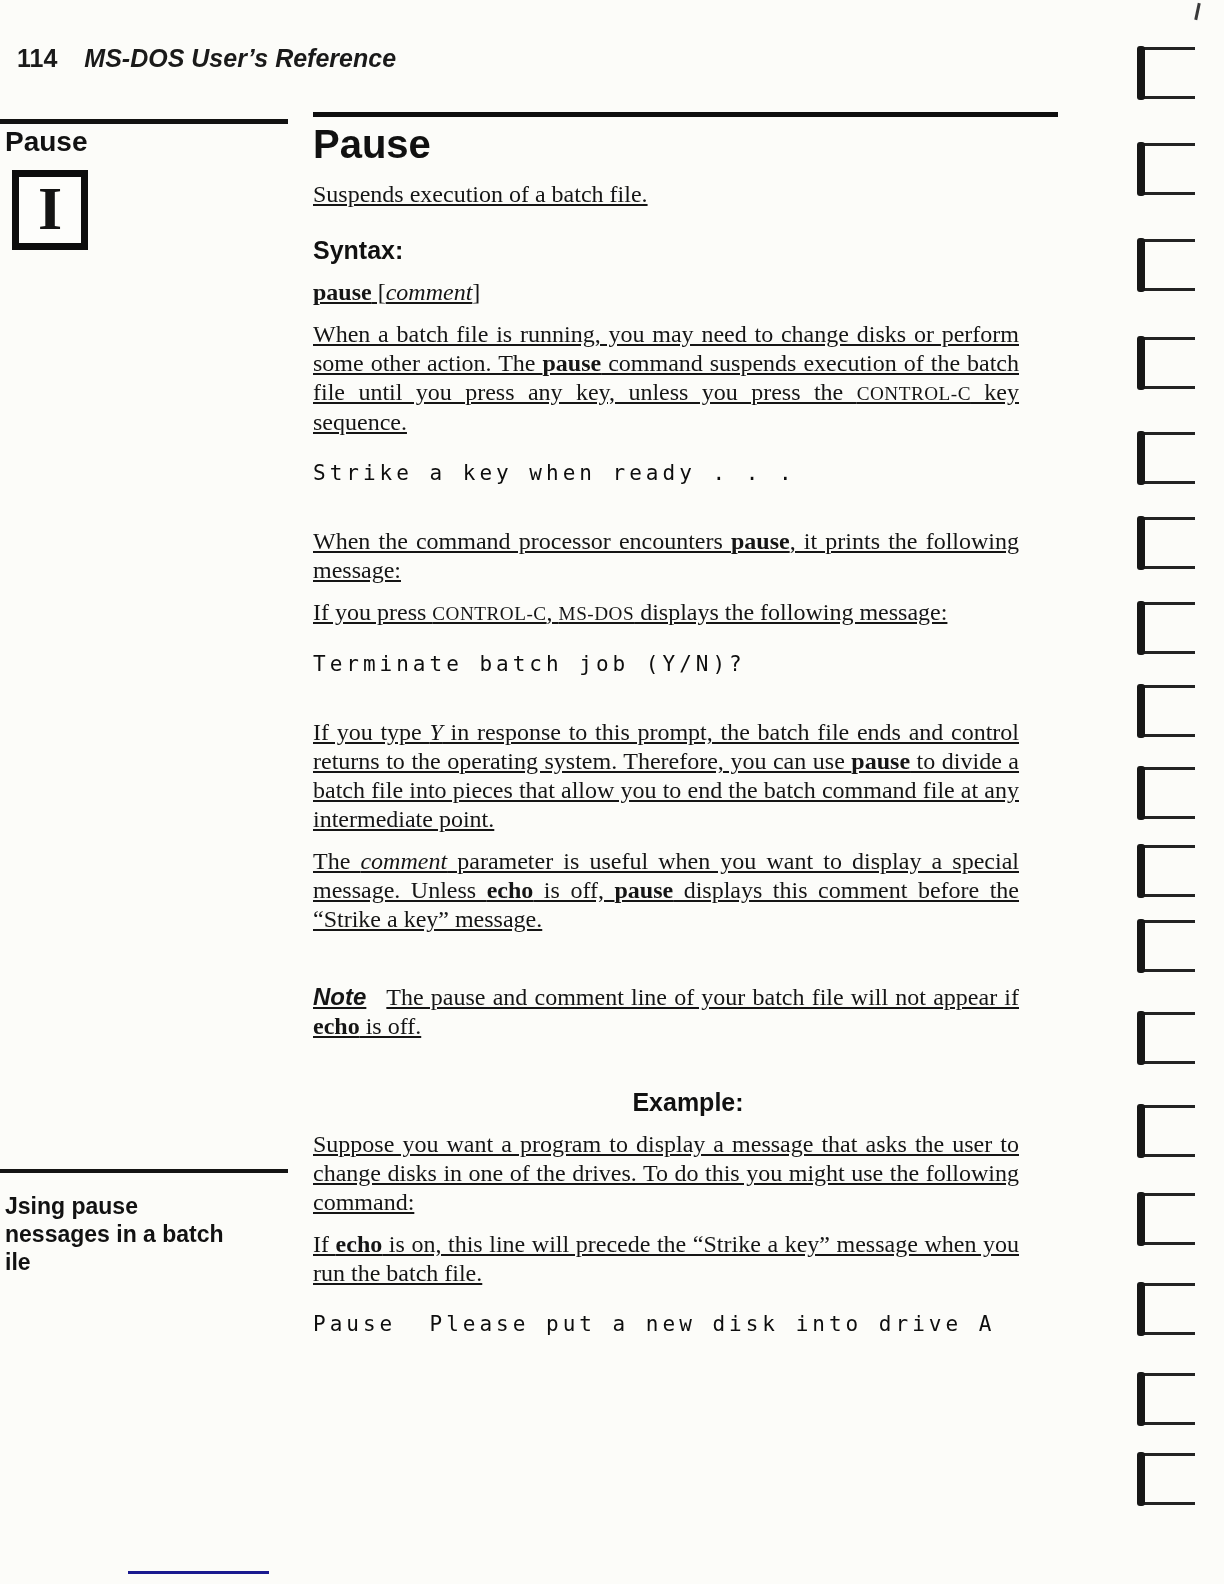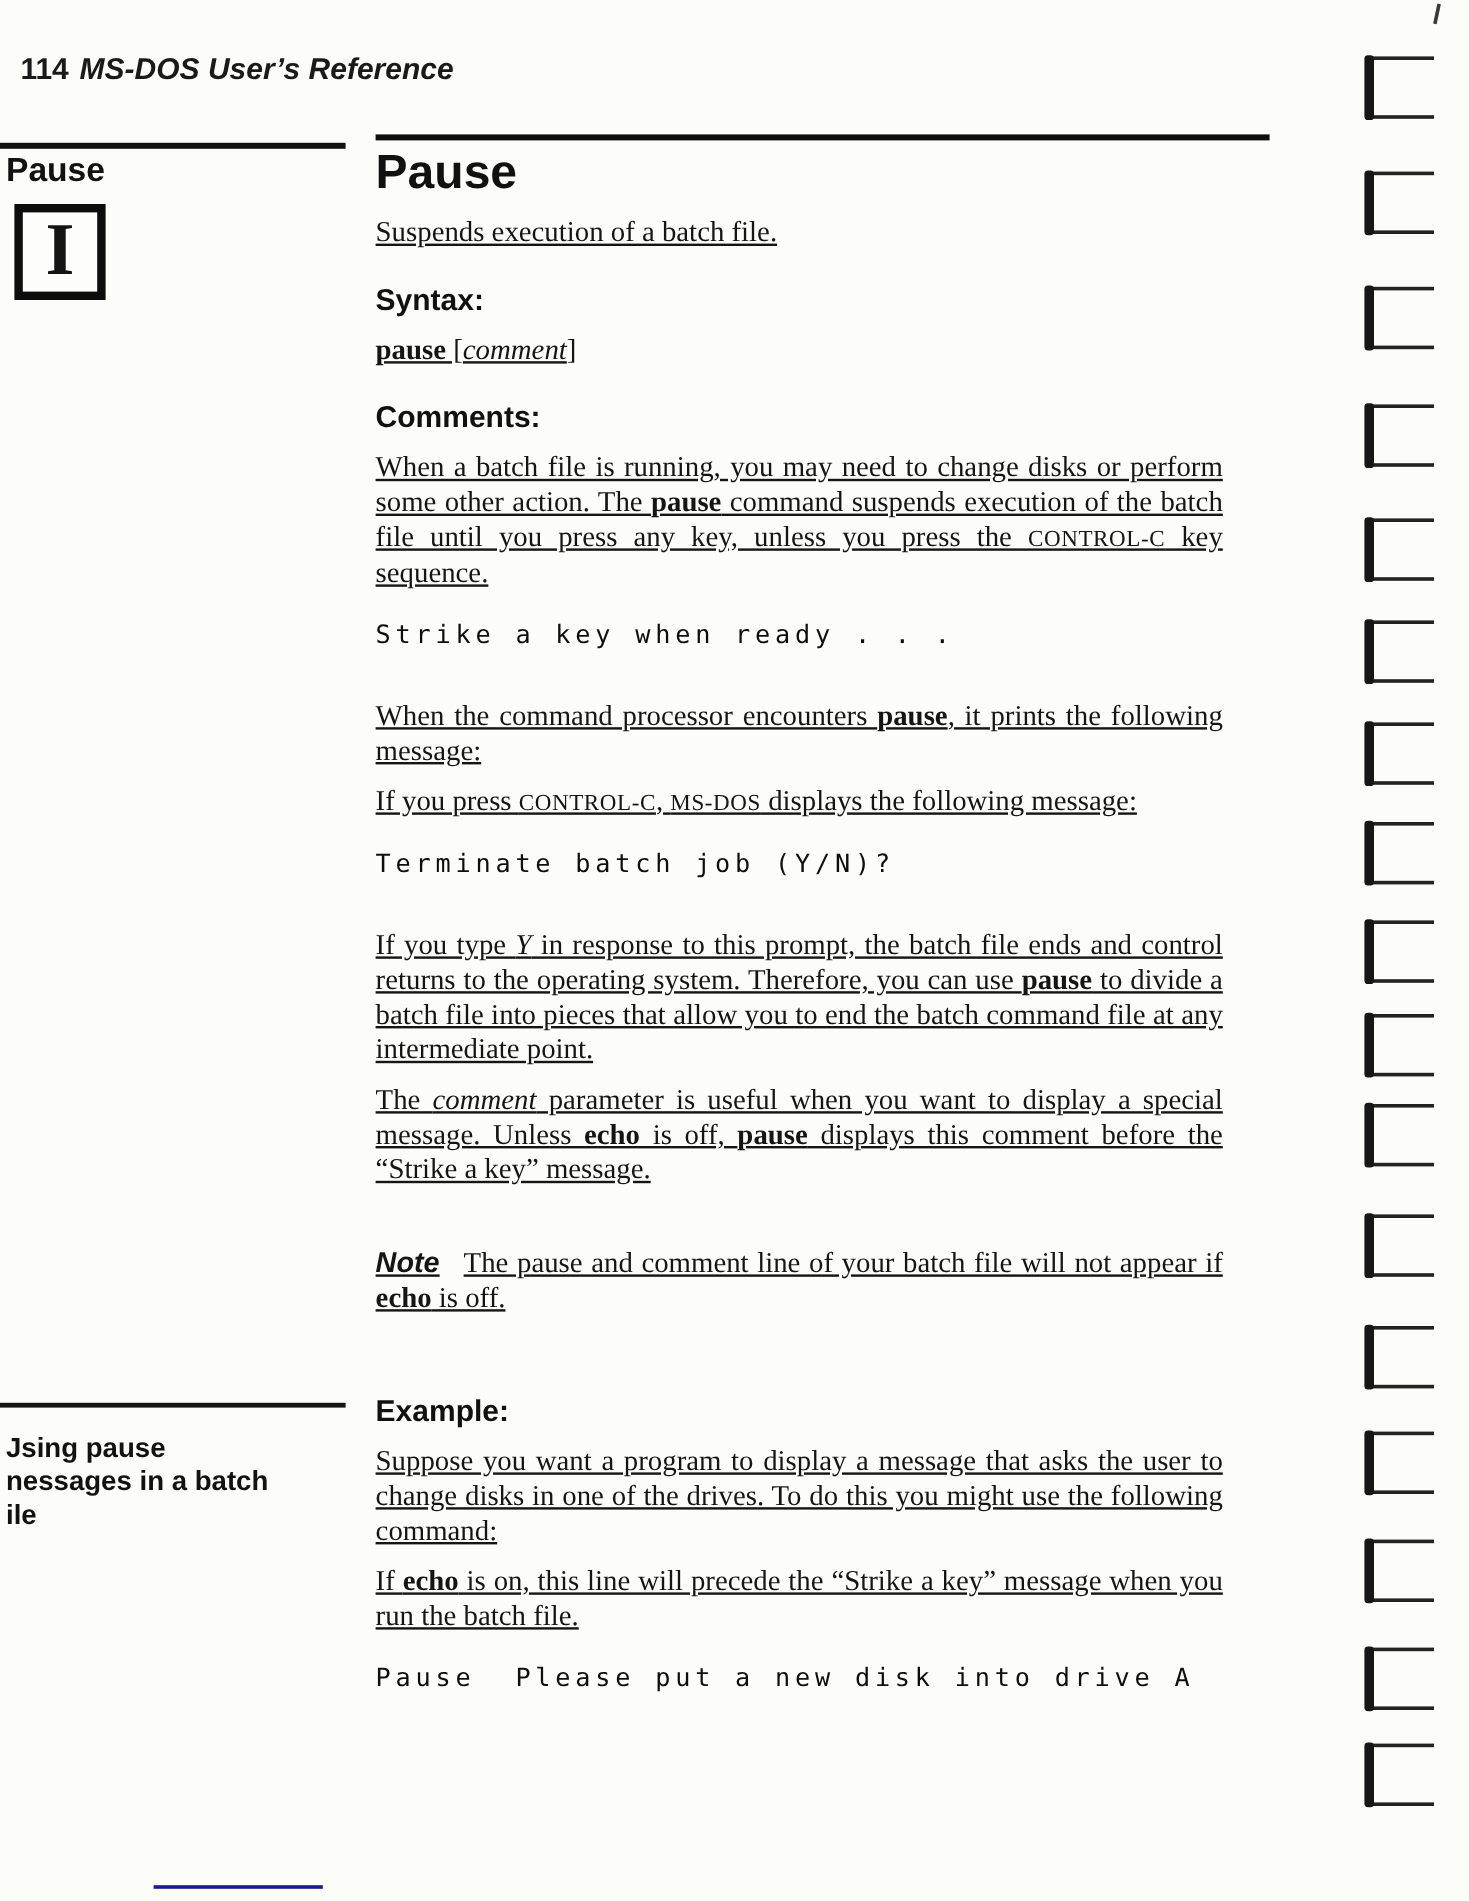--- a/index.html
+++ b/index.html
@@ -12,21 +12,21 @@
     color: #141414;
   }
 
   
   .page-header {
     position: absolute; left: 17px; top: 44px;
     font-family: "Liberation Sans", sans-serif;
     font-weight: bold; font-size: 25px; color: #1a1a1a;
     white-space: nowrap;
   }
-  .page-header .book-title { font-style: italic; margin-left: 9px; }
+  .page-header .book-title { font-style: italic; margin-left: 27px; }
 
   
   .tab-rule {
     position: absolute; left: 0; top: 119px;
     width: 288px; height: 5px; background: #121212;
   }
   .tab-label {
     position: absolute; left: 5px; top: 126px;
     font-family: "Liberation Sans", sans-serif;
     font-weight: bold; font-size: 28px; color: #121212;
@@ -60,21 +60,21 @@
     font-family: "Liberation Sans", sans-serif;
     font-weight: bold; font-size: 40px; line-height: 46px; color: #111;
   }
 
   .blk { color: #151515; }
   .blk-h {
     font-family: "Liberation Sans", sans-serif;
     font-weight: bold; font-size: 25px; line-height: 30px;
     margin-top: 26px; color: #111;
   }
-  .blk-h.example { margin-top: 64px; }
+  .blk-h.example { margin-top: 46px; text-align: center; }
   .blk-p, .blk-note {
     font-size: 24px; line-height: 29px;
     width: 706px; margin-top: 13px;
     text-align: justify;
     text-decoration: underline;
   }
   .blk-note { margin-top: 48px; }
   .blk-mono {
     font-family: "DejaVu Sans Mono", monospace;
     font-size: 21px; letter-spacing: 4px;
@@ -134,21 +134,20 @@
     <div>ile</div>
   </div>
 
 <div class="article">
   <div class="title-rule"></div>
   <h1 class="article-title">Pause</h1>
   <div id="article-body">
       <div class="blk blk-p"><span>Suspends execution of a batch file.</span></div>
       <div class="blk blk-h">Syntax:</div>
       <div class="blk blk-p"><span class="seg-b">pause</span><span> [</span><span class="seg-i">comment</span><span>]</span></div>
-      <div class="blk blk-h">Comments:</div>
       <div class="blk blk-p"><span>When a batch file is running, you may need to change disks or perform some other action. The </span><span class="seg-b">pause</span><span> command suspends execution of the batch file until you press any key, unless you press the </span><span class="seg-sc">CONTROL-C</span><span> key sequence.</span></div>
       <div class="blk blk-mono">Strike a key when ready . . .</div>
       <div class="blk blk-p"><span>When the command processor encounters </span><span class="seg-b">pause</span><span>, it prints the following message:</span></div>
       <div class="blk blk-p"><span>If you press </span><span class="seg-sc">CONTROL-C</span><span>, </span><span class="seg-sc">MS-DOS</span><span> displays the following message:</span></div>
       <div class="blk blk-mono">Terminate batch job (Y/N)?</div>
       <div class="blk blk-p"><span>If you type </span><span class="seg-i">Y</span><span> in response to this prompt, the batch file ends and control returns to the operating system. Therefore, you can use </span><span class="seg-b">pause</span><span> to divide a batch file into pieces that allow you to end the batch command file at any intermediate point.</span></div>
       <div class="blk blk-p"><span>The </span><span class="seg-i">comment</span><span> parameter is useful when you want to display a special message. Unless </span><span class="seg-b">echo</span><span> is off, </span><span class="seg-b">pause</span><span> displays this comment before the “Strike a key” message.</span></div>
       <div class="blk blk-note"><span class="seg-note">Note</span><span>The pause and comment line of your batch file will not appear if </span><span class="seg-b">echo</span><span> is off.</span></div>
       <div class="blk blk-h example">Example:</div>
       <div class="blk blk-p"><span>Suppose you want a program to display a message that asks the user to change disks in one of the drives. To do this you might use the following command:</span></div>

